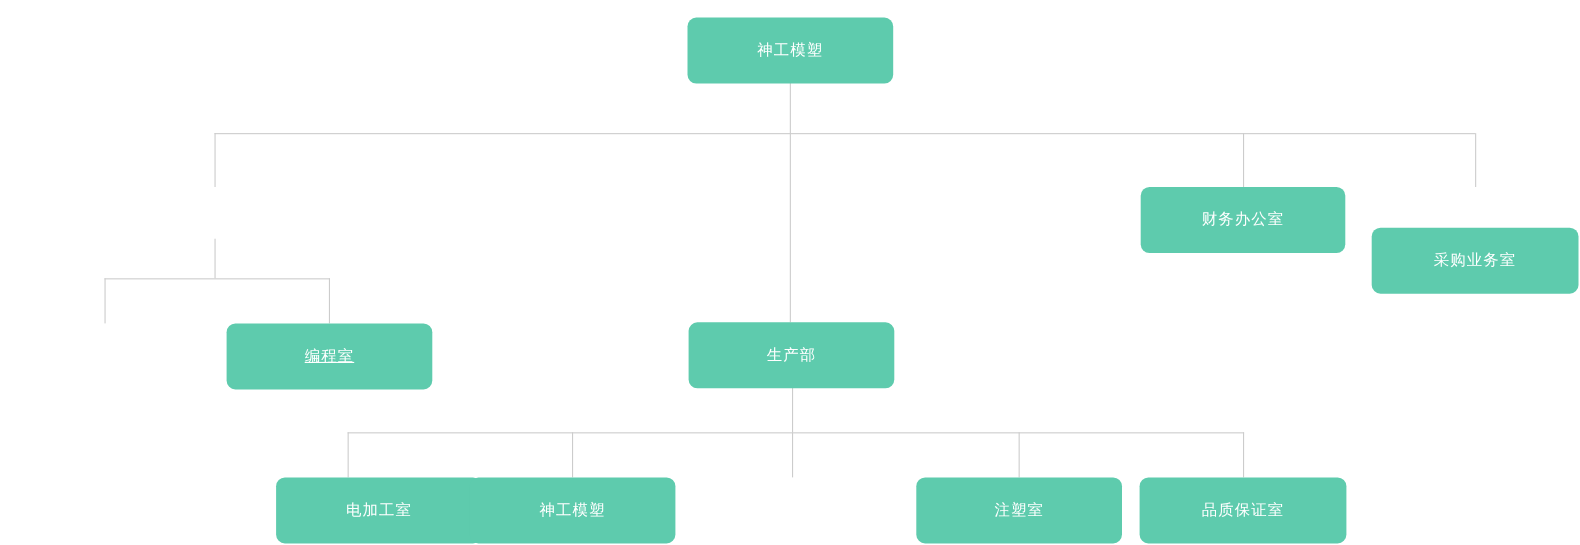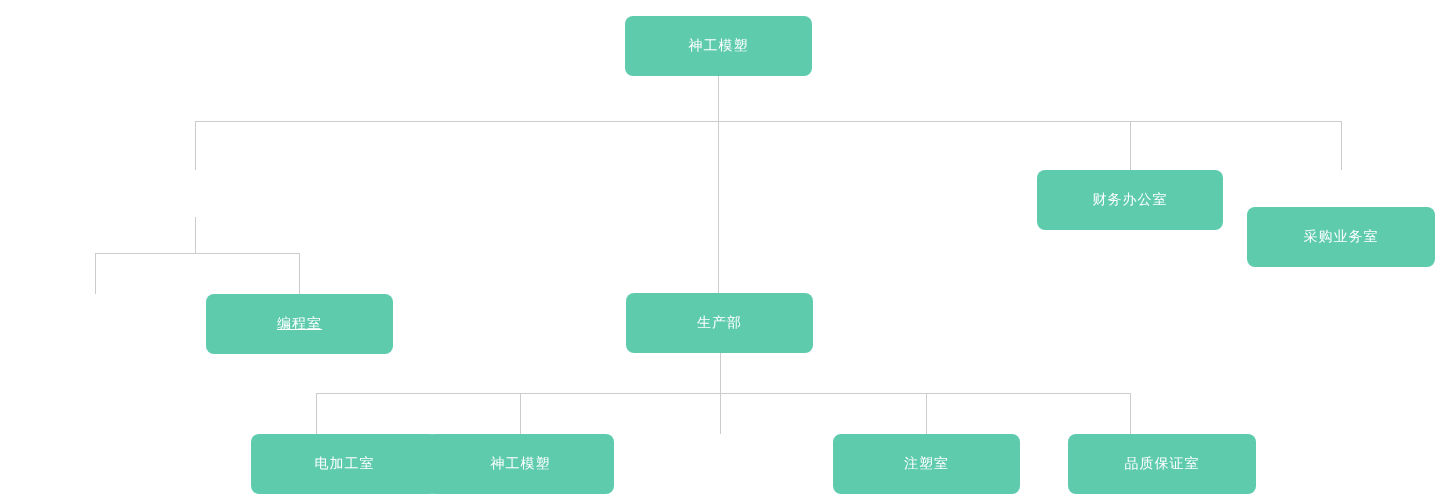--- a/index.html
+++ b/index.html
@@ -41,21 +41,21 @@
   .n-tech{left:102px;top:170px;}
   .n-finance{left:1037px;top:170px;width:186px;}
   .n-purchasing{left:1247px;top:170px;width:188px;margin-top:37px;}
   .n-design{left:2px;top:294px;}
   .n-programming{left:206px;top:294px;text-decoration:underline;}
   .n-production{left:626px;top:293px;}
   .n-edm{left:223px;top:434px;margin-left:28px;}
   .n-machining{left:427px;top:434px;}
   .n-fitter{left:629px;top:434px;}
   .n-injection{left:833px;top:434px;}
-  .n-quality{left:1036px;top:434px;width:188px;margin-left:32px;}
+  .n-quality{left:1036px;top:434px;width:188px;}
 
   
   .l-root-v{left:718px;top:63px;height:230px;}
   .l-top-h{left:195px;top:121px;width:1146px;}
   .l-tech-drop{left:195px;top:121px;height:49px;}
   .l-finance-drop{left:1130px;top:121px;height:49px;}
   .l-purchasing-drop{left:1341px;top:121px;height:49px;}
   .l-tech-v{left:195px;top:217px;height:36px;}
   .l-tech-h{left:95px;top:253px;width:205px;}
   .l-design-drop{left:95px;top:253px;height:41px;}

